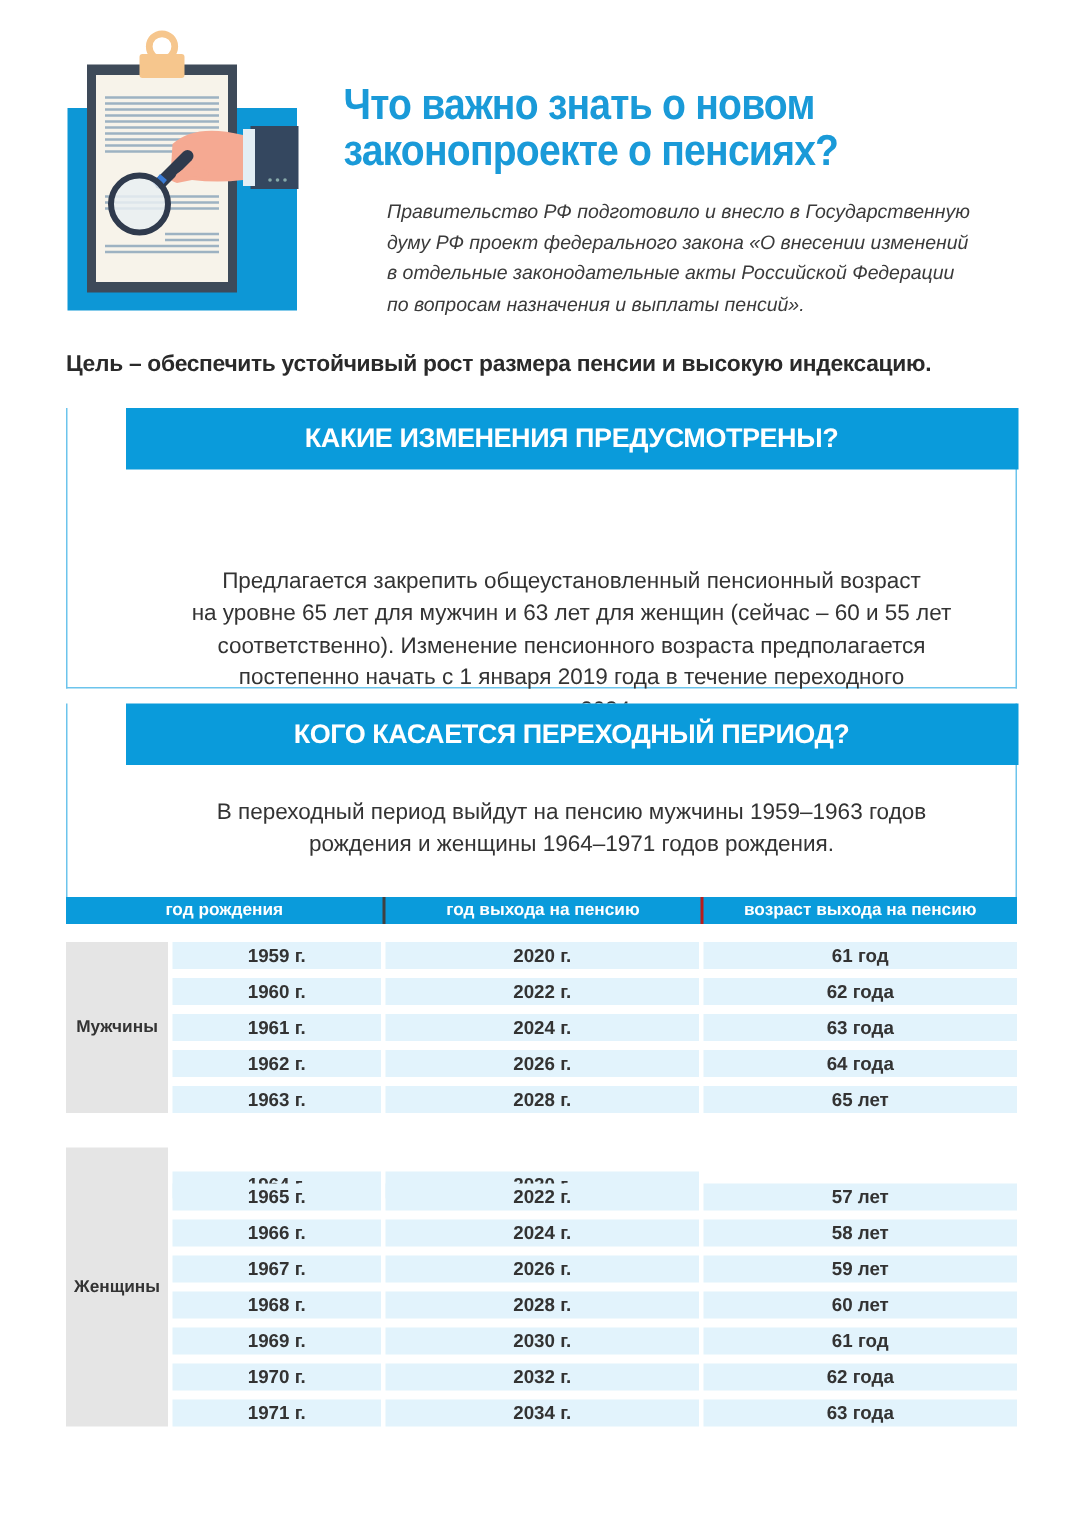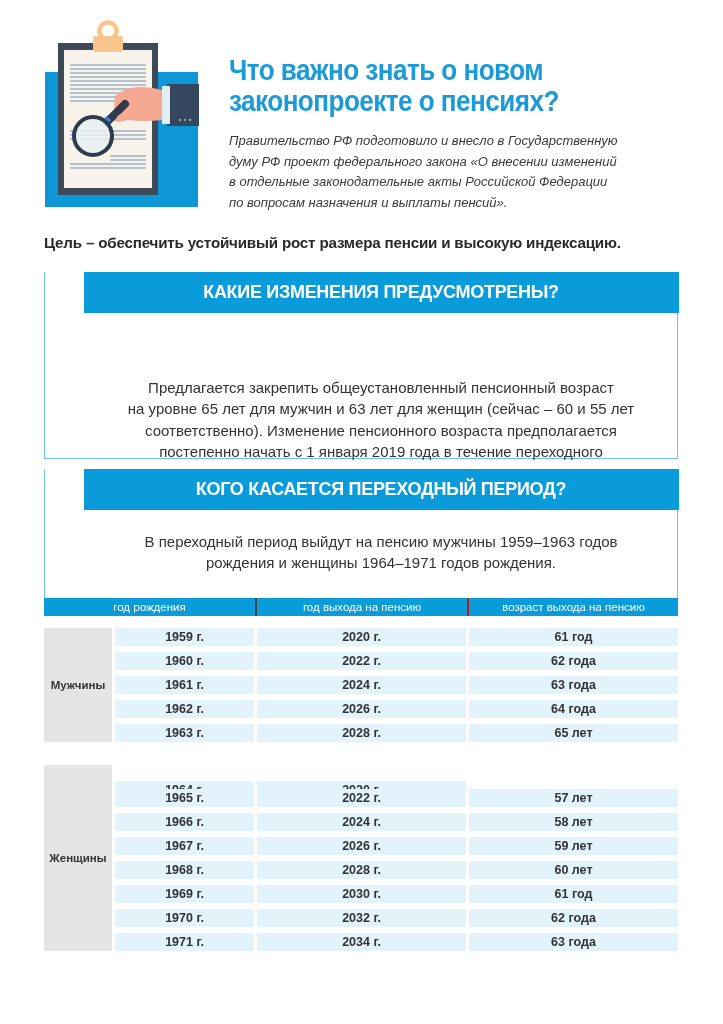--- a/index.html
+++ b/index.html
@@ -8,38 +8,38 @@
 
   .illustration { position: absolute; left: 40px; top: 18px; width: 165px; height: 195px; }
 
   .title { position: absolute; left: 229px; top: 55px; width: 460px;
     font-family: "Liberation Sans", sans-serif; font-weight: bold; font-size: 29px;
     line-height: 31px; color: #1a9ad8; letter-spacing: -0.6px; transform: scaleX(0.9); transform-origin: left top; }
   .title div { white-space: nowrap; }
 
   .intro { position: absolute; left: 229px; top: 131px; width: 460px;
     font-style: italic; font-size: 13px; line-height: 20.5px; color: #3a3a3a; }
-  .intro div { white-space: nowrap; }
+  .intro div { white-space: nowrap; margin-left: 29px; }
 
   .goal { position: absolute; left: 44px; top: 233px; width: 640px;
     font-weight: bold; font-size: 15.2px; line-height: 20px; color: #2a2a2a; white-space: nowrap; letter-spacing: -0.2px; }
 
   .box { position: absolute; left: 44px; width: 634px; border: 1.5px solid #6cc4ec; border-top: none; background: #fff; padding-left: 40px; }
   .box-header { height: 41px; background: #0a9bdb; color: #ffffff; font-weight: bold; font-size: 18px;
     display: flex; align-items: center; justify-content: center; letter-spacing: -0.3px; margin: 0 -1.5px; }
   .box-body { text-align: center; font-size: 15px; line-height: 21.4px; color: #333; }
   .box-body div { white-space: nowrap; }
 
   #box1 { top: 272px; height: 187px; }
   #box1 .box-body { padding-top: 27px; margin-top: 37px; }
   #box2 { top: 469px; height: 129px; border-bottom: none; }
   #box2 .box-body { padding-top: 21px; }
 
   .thead { position: absolute; top: 598px; left: 44px; width: 634px; height: 18px; background: #0a9bdb; display: flex; }
-  .thead .th { color: #fff; font-weight: normal; font-size: 11.5px; display: flex; align-items: center; justify-content: center; height: 18px; }
+  .thead .th { color: #fff; font-weight: bold; font-size: 11.5px; display: flex; align-items: center; justify-content: center; height: 18px; }
   .thead .th.c1 { width: 211px; }
   .thead .th.c2 { width: 212px; border-left: 2px solid #404040; }
   .thead .th.c3 { width: 211px; border-left: 2px solid #b91c1c; }
 
   .group { position: absolute; left: 44px; width: 634px; }
   .group-label { position: absolute; left: 0; top: 0; width: 68px; background: #e5e5e5;
     display: flex; align-items: center; justify-content: center; font-weight: bold; font-size: 11.5px; color: #333; }
   .row { position: absolute; left: 71px; height: 18px; width: 563px; }
   .cell { position: absolute; top: 0; height: 18px; background: #e2f3fc; font-weight: bold; font-size: 12.5px;
     color: #333; display: flex; align-items: center; justify-content: center; }

